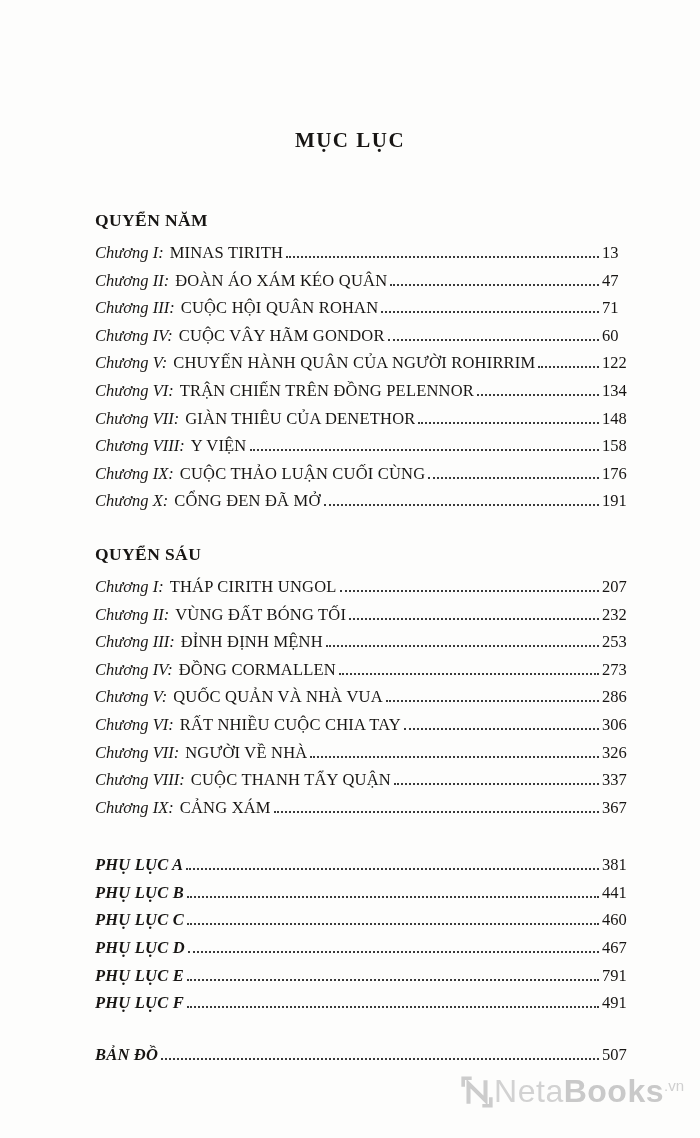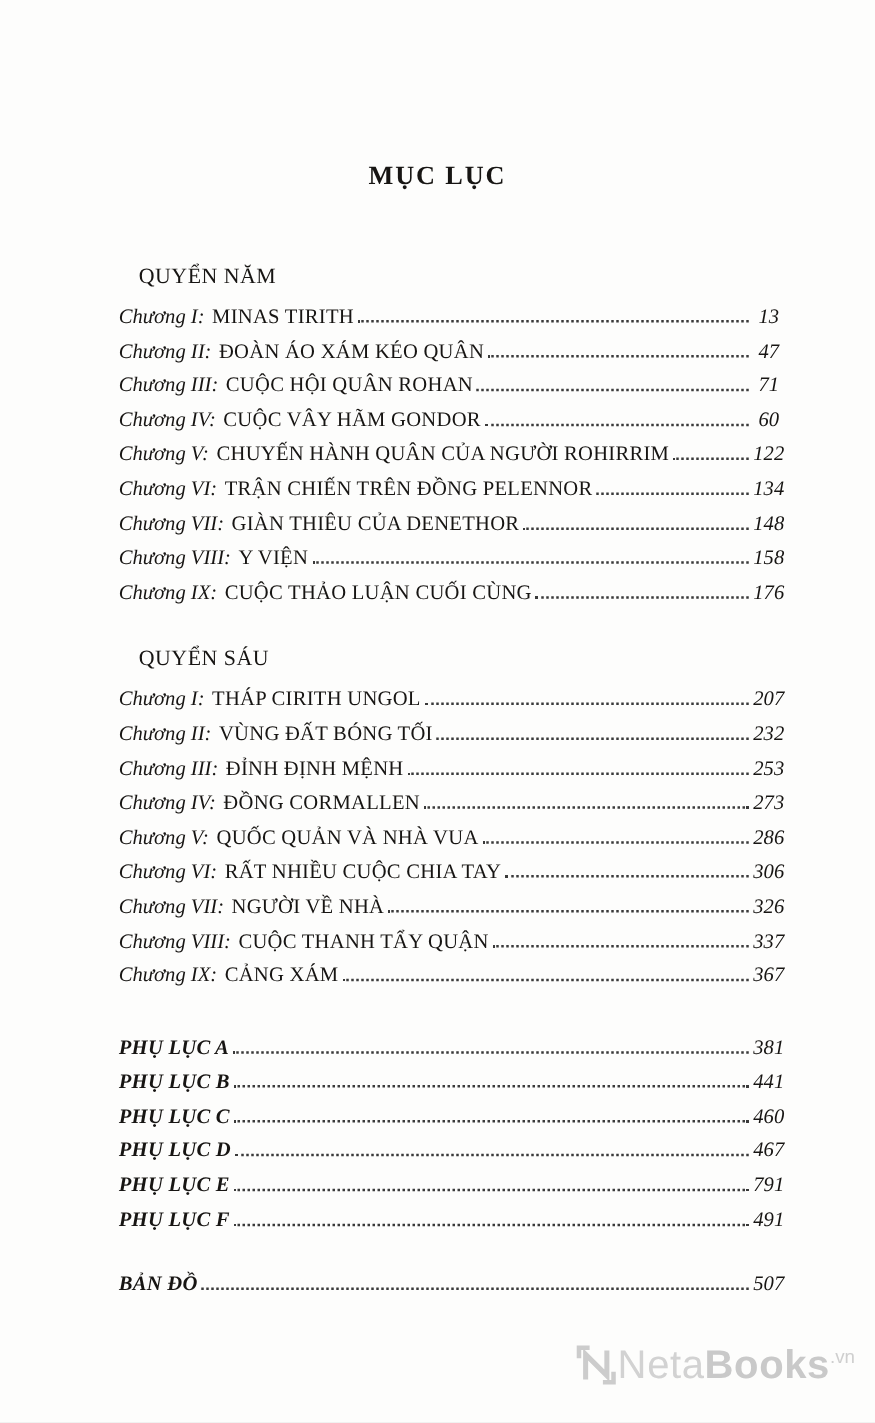--- a/index.html
+++ b/index.html
@@ -20,24 +20,24 @@
     text-align: center;
     font-size: 21px;
     font-weight: bold;
     letter-spacing: 1.5px;
   }
   .content {
     padding: 28px 72px 0 95px;
     box-sizing: border-box;
   }
   .section-heading {
-    font-weight: normal;
+    font-weight: bold;
     font-size: 17.5px;
     letter-spacing: .4px;
-    margin: 25px 0 5px 16px;
+    margin: 25px 0 5px 0;
     line-height: 28px;
   }
   .toc-row {
     display: flex;
     align-items: baseline;
     font-size: 16.5px;
     line-height: 27.6px;
     white-space: nowrap;
   }
   .chap-label {
@@ -52,23 +52,22 @@
   }
   .dots {
     flex: 1 1 8px;
     min-width: 8px;
     border-bottom: 2px dotted #3a3a3a;
     margin: 0 3px 4px 3px;
     height: 1px;
   }
   .page-num {
     flex: 0 0 auto;
-    text-align: center;
+    text-align: left;
     min-width: 26px;
-    font-style: italic;
   }
   .appendix-block { margin-top: 30px; }
   .appendix-row .chap-title,
   .map-row .chap-title {
     font-weight: bold;
     font-style: italic;
     padding-left: 0;
   }
   .map-block { margin-top: 24px; }
   .watermark {
@@ -153,20 +152,26 @@
           <span class="chap-title">Y VIỆN</span>
           <span class="dots"></span>
           <span class="page-num">158</span>
         </div>
         <div class="toc-row">
           <span class="chap-label">Chương IX:</span>
           <span class="chap-title">CUỘC THẢO LUẬN CUỐI CÙNG</span>
           <span class="dots"></span>
           <span class="page-num">176</span>
         </div>
+        <div class="toc-row">
+          <span class="chap-label">Chương X:</span>
+          <span class="chap-title">CỔNG ĐEN ĐÃ MỞ</span>
+          <span class="dots"></span>
+          <span class="page-num">191</span>
+        </div>
         <div class="section-heading">QUYỂN SÁU</div>
         <div class="toc-row">
           <span class="chap-label">Chương I:</span>
           <span class="chap-title">THÁP CIRITH UNGOL</span>
           <span class="dots"></span>
           <span class="page-num">207</span>
         </div>
         <div class="toc-row">
           <span class="chap-label">Chương II:</span>
           <span class="chap-title">VÙNG ĐẤT BÓNG TỐI</span>

